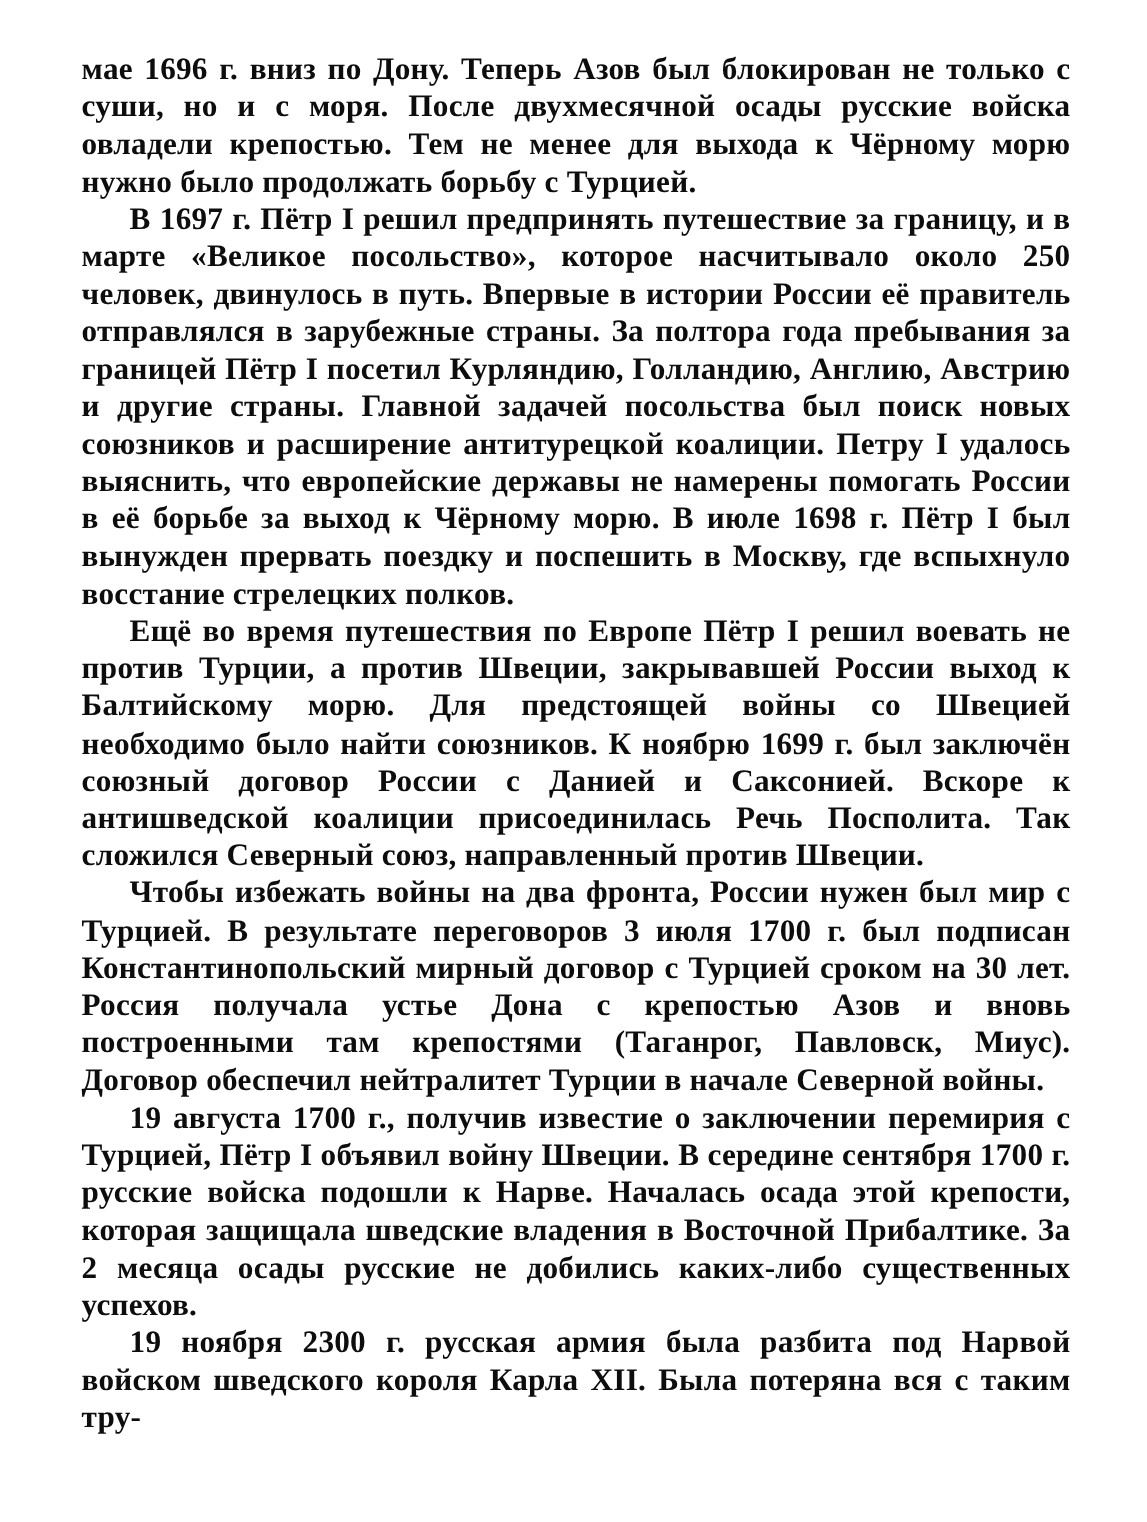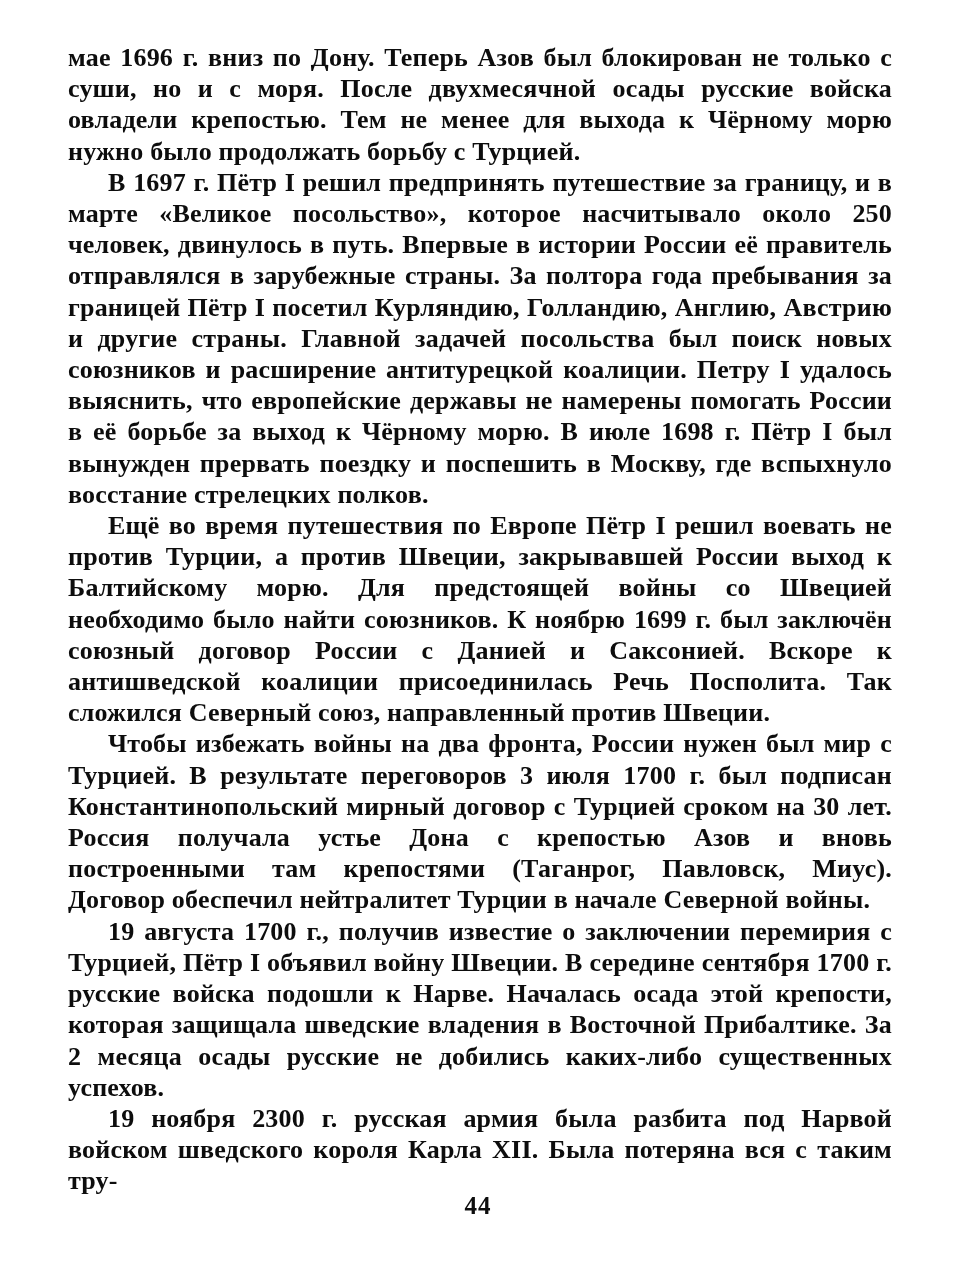--- a/index.html
+++ b/index.html
@@ -52,14 +52,13 @@
 
 <div class="page">
   <div class="text-block">
     <p class="no-indent">мае 1696 г. вниз по Дону. Теперь Азов был блокирован не только с суши, но и с моря. После двухмесячной осады русские войска овладели крепостью. Тем не менее для выхода к Чёрному морю нужно было продолжать борьбу с Турцией.</p>
     <p>В 1697 г. Пётр I решил предпринять путешествие за границу, и в марте «Великое посольство», которое насчитывало около 250 человек, двинулось в путь. Впервые в истории России её правитель отправлялся в зарубежные страны. За полтора года пребывания за границей Пётр I посетил Курляндию, Голландию, Англию, Австрию и другие страны. Главной задачей посольства был поиск новых союзников и расширение антитурецкой коалиции. Петру I удалось выяснить, что европейские державы не намерены помогать России в её борьбе за выход к Чёрному морю. В июле 1698 г. Пётр I был вынужден прервать поездку и поспешить в Москву, где вспыхнуло восстание стрелецких полков.</p>
     <p>Ещё во время путешествия по Европе Пётр I решил воевать не против Турции, а против Швеции, закрывавшей России выход к Балтийскому морю. Для предстоящей войны со Швецией необходимо было найти союзников. К ноябрю 1699 г. был заключён союзный договор России с Данией и Саксонией. Вскоре к антишведской коалиции присоединилась Речь Посполита. Так сложился Северный союз, направленный против Швеции.</p>
     <p>Чтобы избежать войны на два фронта, России нужен был мир с Турцией. В результате переговоров 3 июля 1700 г. был подписан Константинопольский мирный договор с Турцией сроком на 30 лет. Россия получала устье Дона с крепостью Азов и вновь построенными там крепостями (Таганрог, Павловск, Миус). Договор обеспечил нейтралитет Турции в начале Северной войны.</p>
     <p>19 августа 1700 г., получив известие о заключении перемирия с Турцией, Пётр I объявил войну Швеции. В середине сентября 1700 г. русские войска подошли к Нарве. Началась осада этой крепости, которая защищала шведские владения в Восточной Прибалтике. За 2 месяца осады русские не добились каких-либо существенных успехов.</p>
     <p>19 ноября 2300 г. русская армия была разбита под Нарвой войском шведского короля Карла XII. Была потеряна вся с таким тру-</p>
   </div>
-  <div class="page-number">44</div>
 </div>
 
 </body></html>

